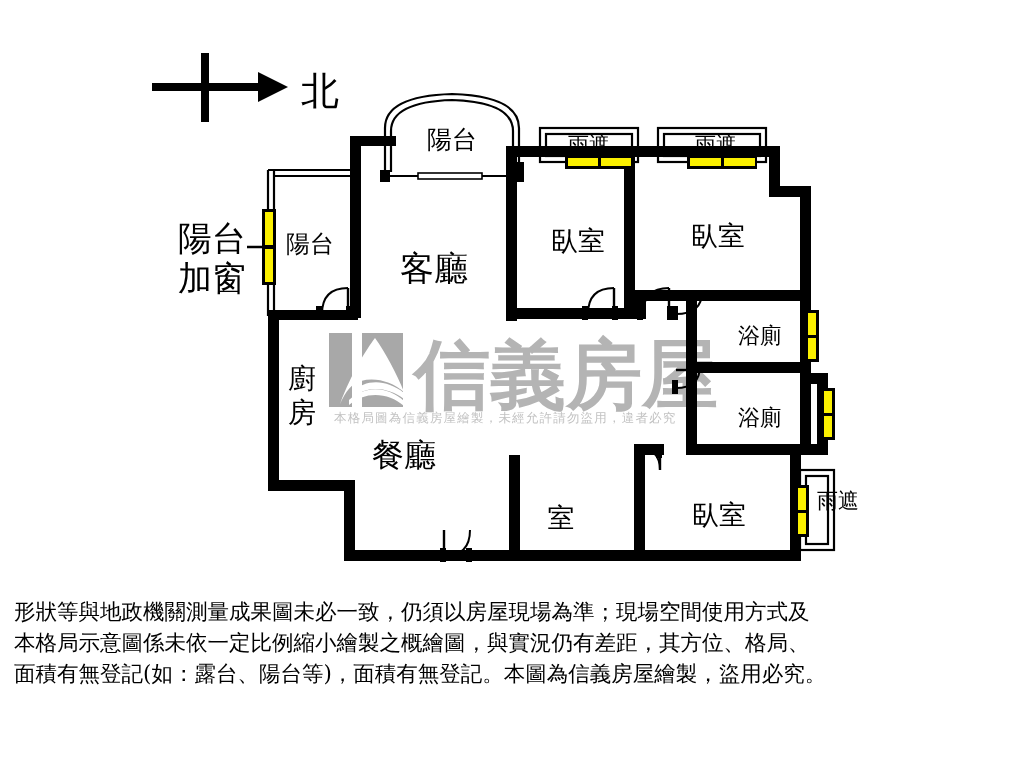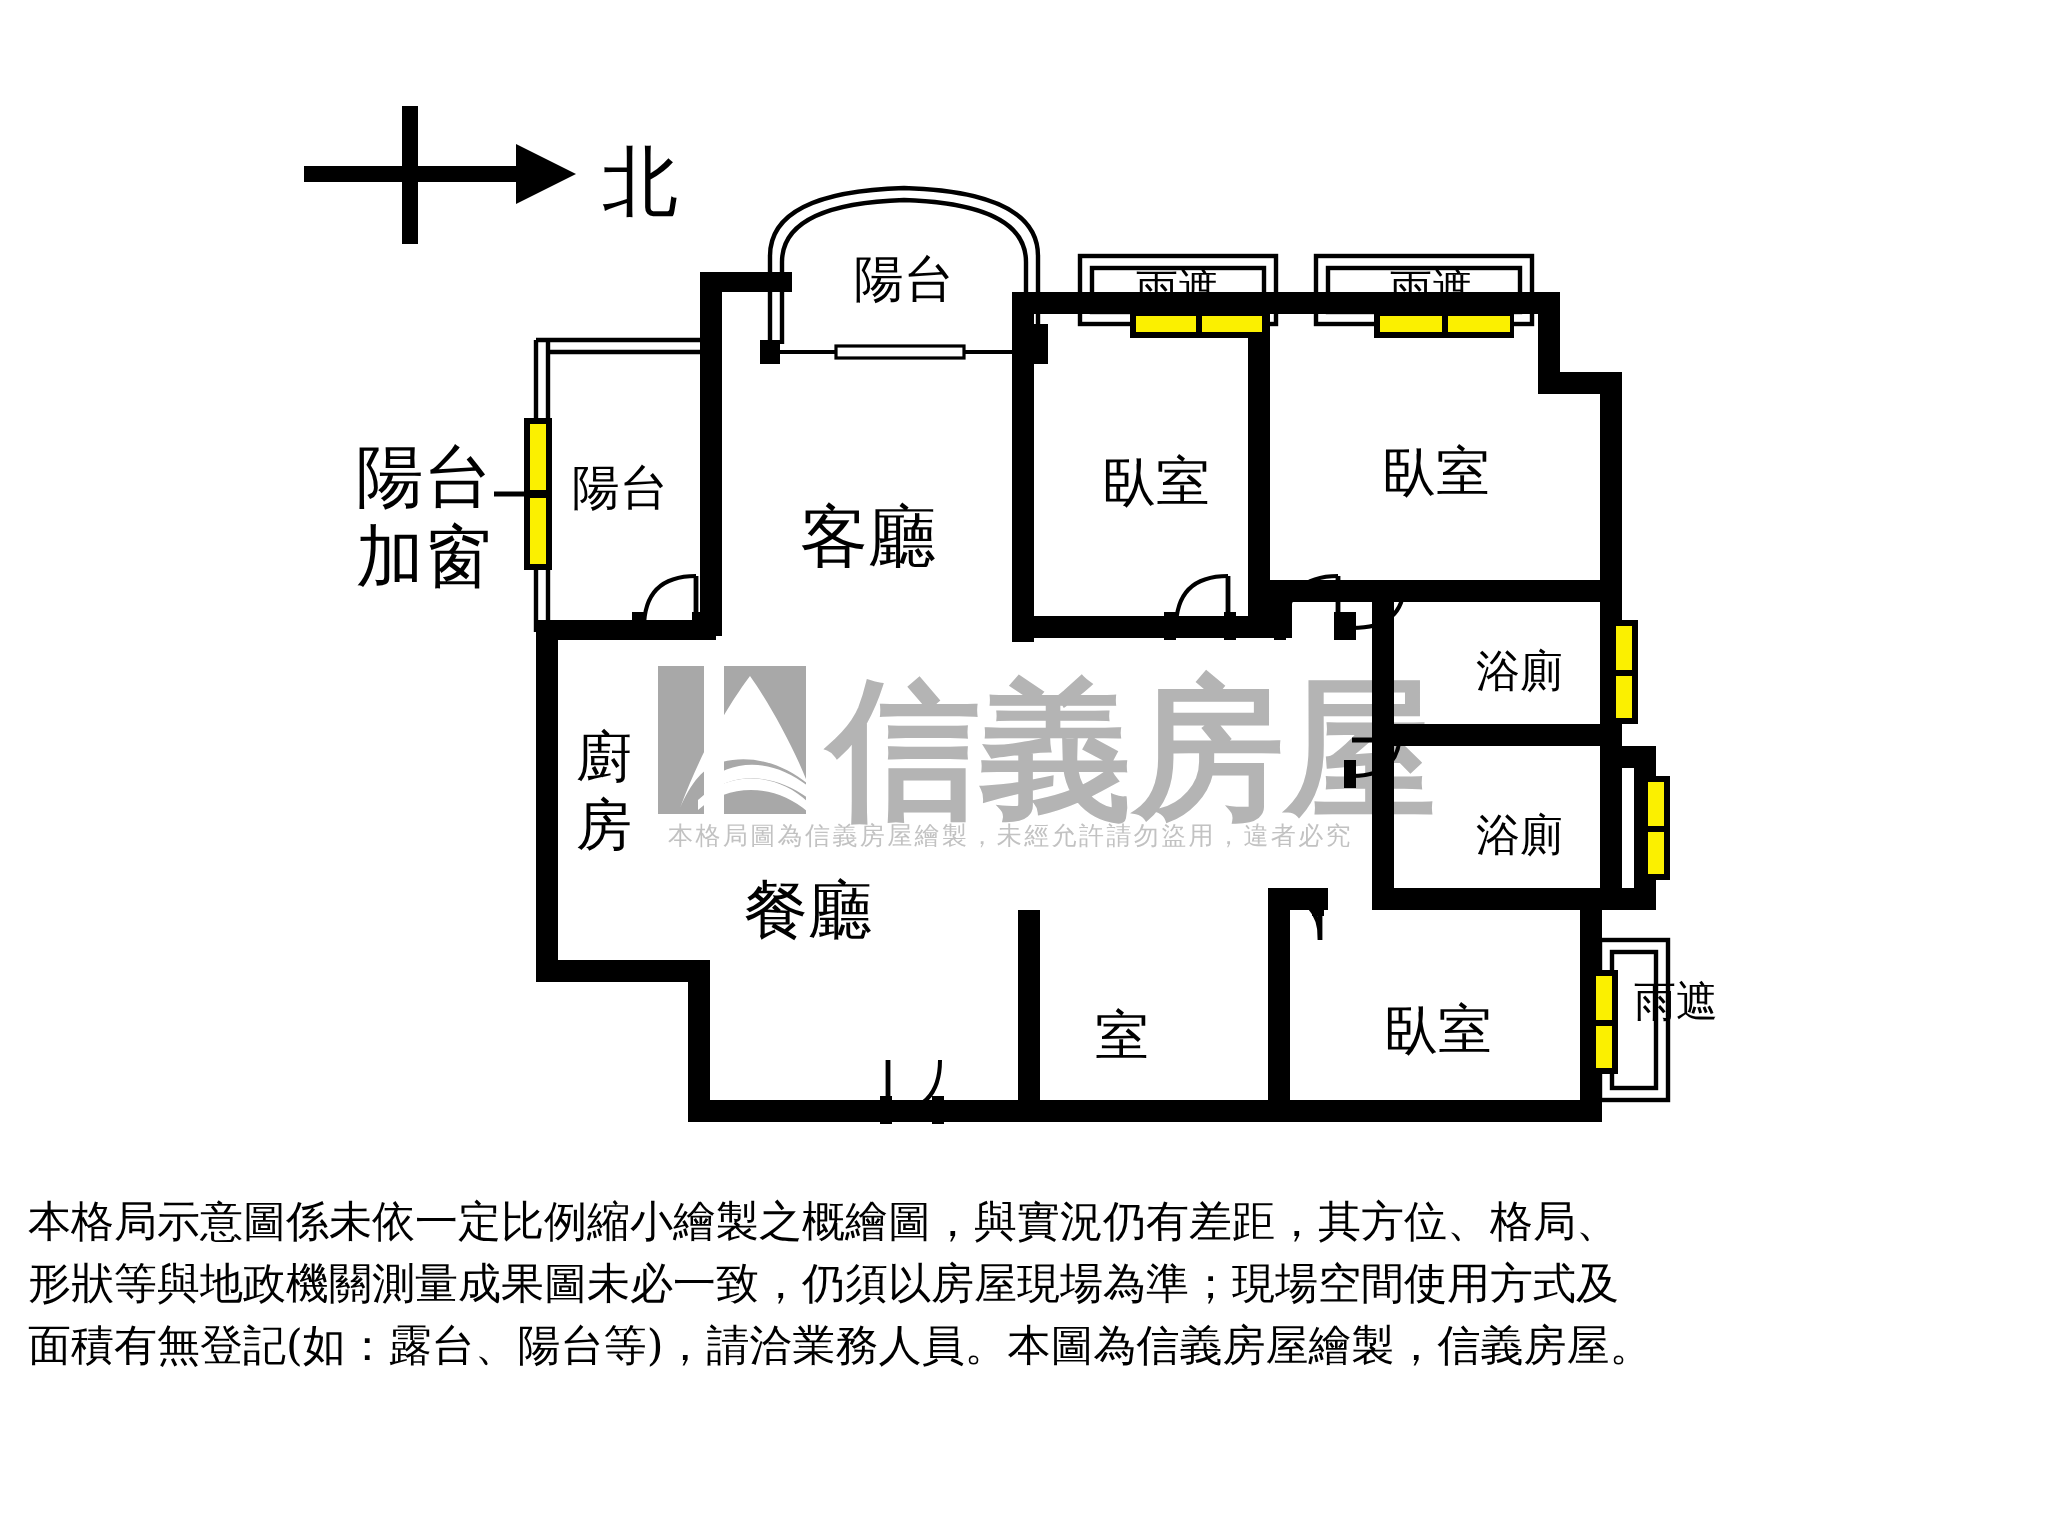--- a/index.html
+++ b/index.html
@@ -264,18 +264,18 @@
     </g>
 
     <g font-family="'DejaVu Serif','Liberation Serif',serif" fill="#000" text-anchor="middle" font-size="34">
       <text x="212" y="250">陽台</text>
       <text x="212" y="290">加窗</text>
     </g>
 
   </svg>
 
   <div class="disclaimer">
+    <p>形狀等與地政機關測量成果圖未必一致，仍須以房屋現場為準；現場空間使用方式及</p>
     <p>本格局示意圖係未依一定比例縮小繪製之概繪圖，與實況仍有差距，其方位、格局、</p>
-    <p>形狀等與地政機關測量成果圖未必一致，仍須以房屋現場為準；現場空間使用方式及</p>
-    <p>面積有無登記(如：露台、陽台等)，請洽業務人員。本圖為信義房屋繪製，信義房屋。</p>
+    <p>面積有無登記(如：露台、陽台等)，面積有無登記。本圖為信義房屋繪製，盜用必究。</p>
   </div>
 
 </div>
 
 </body></html>

